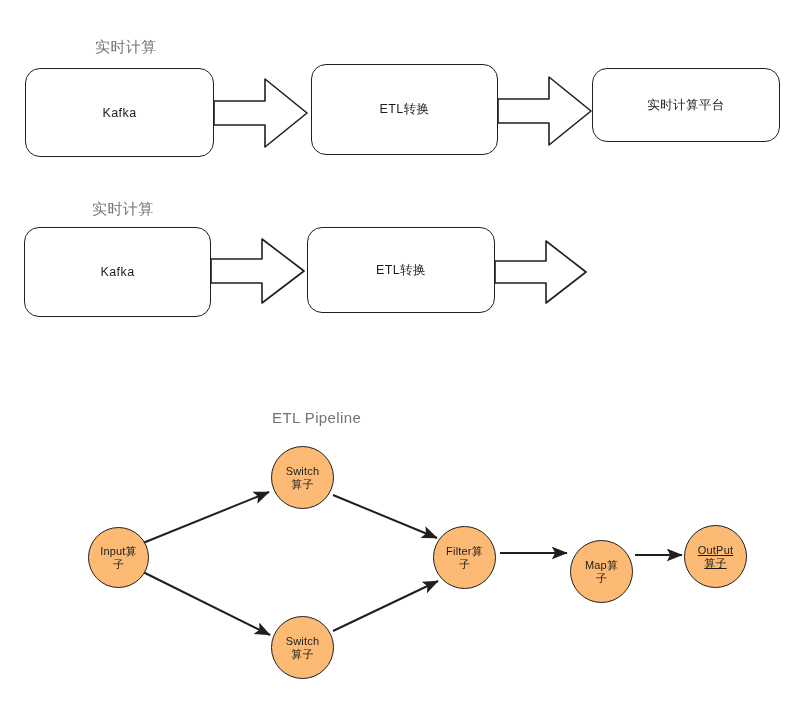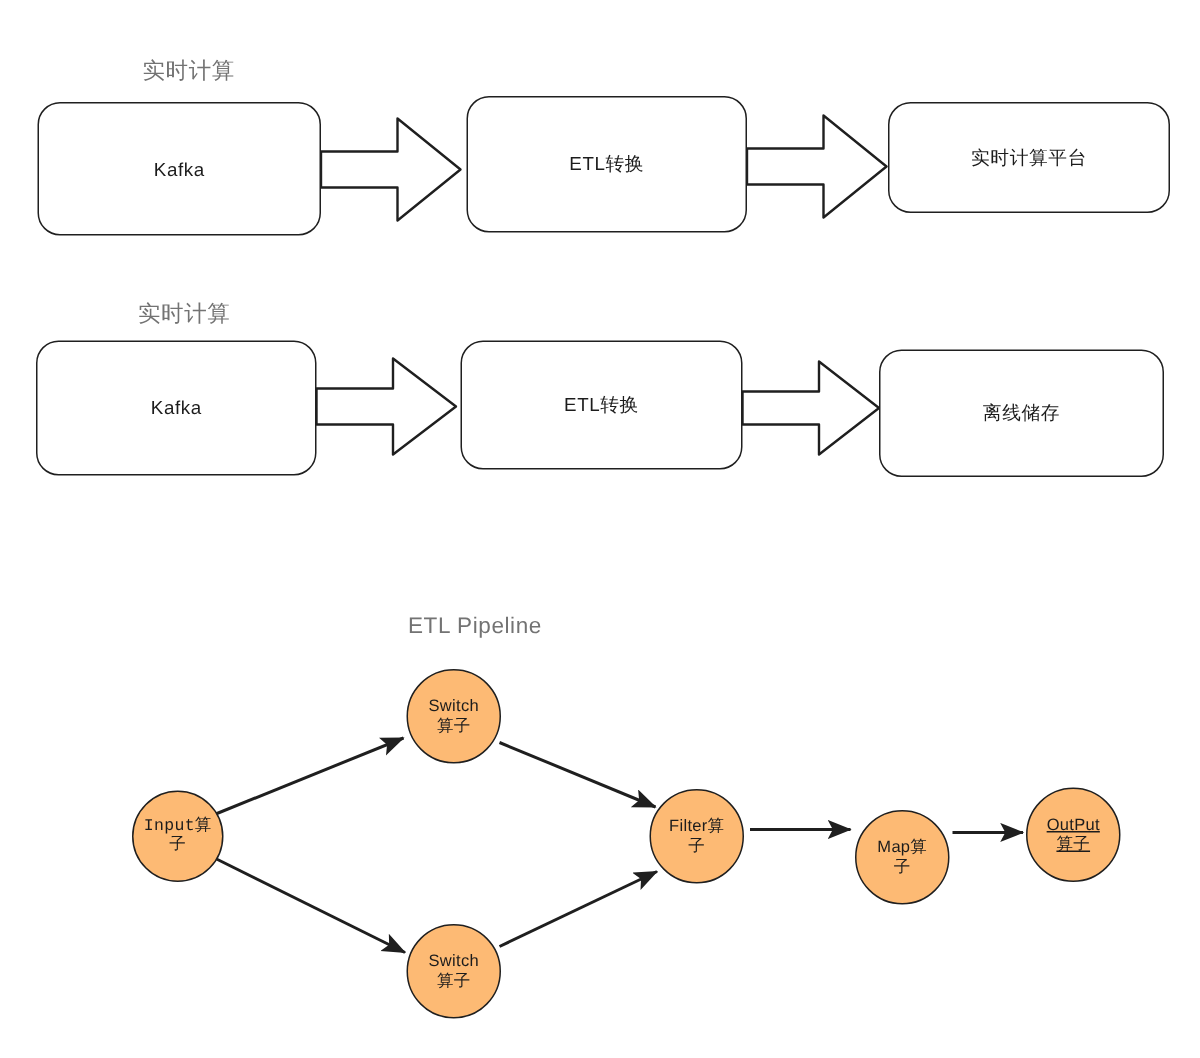--- a/index.html
+++ b/index.html
@@ -98,25 +98,24 @@
   <div class="proc-box" style="left:311px;top:64px;width:187px;height:91px;">ETL转换</div>
 
   <div class="proc-box" style="left:592px;top:68px;width:188px;height:74px;">实时计算平台</div>
 
   <div class="caption" style="left:92px;top:200px;">实时计算</div>
 
   <div class="proc-box" style="left:24px;top:227px;width:187px;height:90px;">Kafka</div>
 
   <div class="proc-box" style="left:307px;top:227px;width:188px;height:86px;">ETL转换</div>
 
-  <div class="proc-box" style="left:586px;top:233px;width:190px;height:85px;">离线储存</div>
 
   <div class="caption" style="left:272px;top:409px;">ETL Pipeline</div>
 
-  <div class="node-circle" style="left:88px;top:527px;width:61px;height:61px;font-family:Liberation Mono, monospace;">
+  <div class="node-circle" style="left:88px;top:527px;width:61px;height:61px;">
     <span>Input算</span>
     <span>子</span>
   </div>
 
   <div class="node-circle" style="left:271px;top:446px;width:63px;height:63px;">
     <span>Switch</span>
     <span>算子</span>
   </div>
 
   <div class="node-circle" style="left:271px;top:616px;width:63px;height:63px;">

